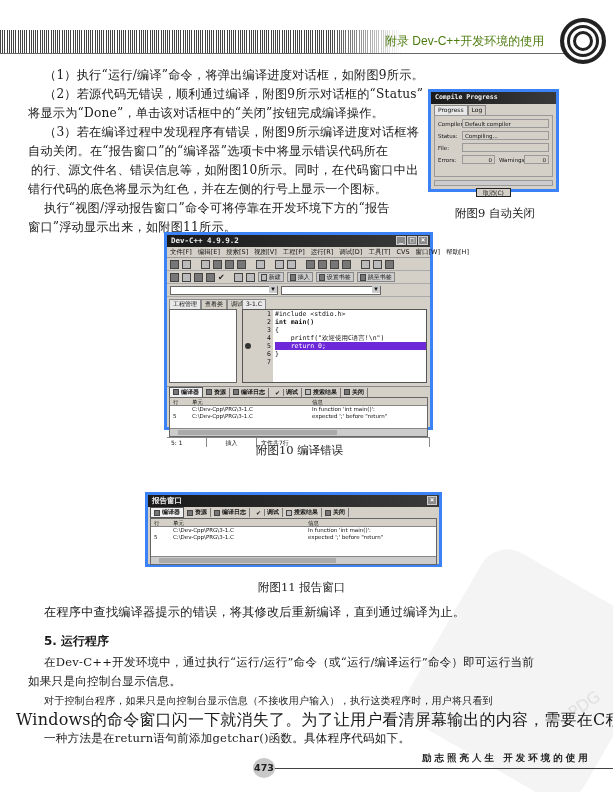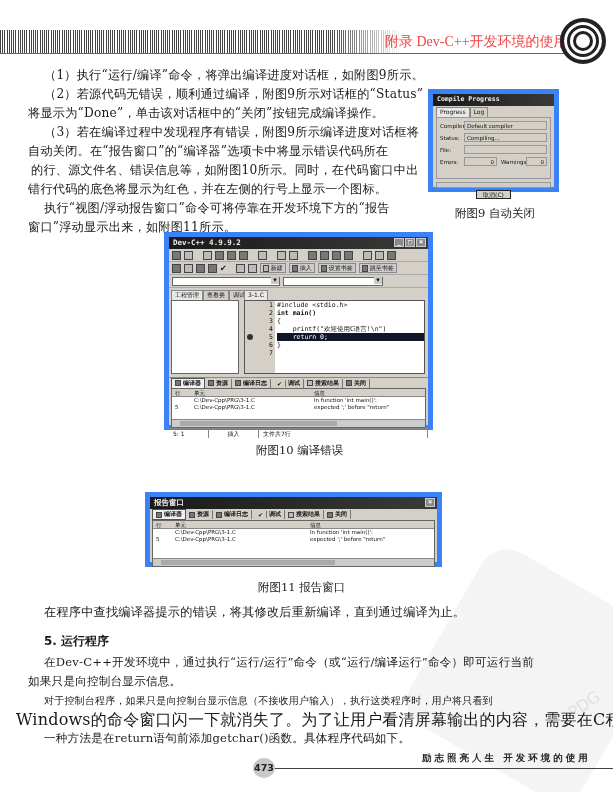--- a/index.html
+++ b/index.html
@@ -1,44 +1,44 @@
 <!DOCTYPE html>
 <html><head>
 <meta charset="utf-8">
 <style>
 *{box-sizing:border-box;margin:0;padding:0}
 body{width:613px;height:792px;background:#fff;position:relative;overflow:hidden;font-family:"DejaVu Serif","Liberation Serif",serif;color:#1a1a1a}
 .hdr{position:absolute;left:0;top:30px;width:570px;height:24px;background:repeating-linear-gradient(90deg,#444 0 1px,#fff 1px 2.2px)}
 .hdr-fade{position:absolute;left:330px;top:30px;width:240px;height:24px;background:linear-gradient(90deg,rgba(255,255,255,0),#fff 30%)}
-.hdr-title{position:absolute;left:385px;top:33px;font-family:Liberation Serif, serif;font-size:14px;color:#ef4444;white-space:nowrap}
+.hdr-title{position:absolute;left:385px;top:33px;font-family:Liberation Sans, sans-serif;font-size:12px;color:#4d7c0f;white-space:nowrap}
 .hdr-line{position:absolute;left:0;top:53px;width:570px;height:1px;background:#666}
 .rings{position:absolute;left:560px;top:18px;width:46px;height:46px;border-radius:50%;border:4px solid #222;box-shadow:inset 0 0 0 3px #fff,inset 0 0 0 6px #222,inset 0 0 0 9px #fff,inset 0 0 0 12px #222}
 p.t{position:absolute;font-size:12.2px;line-height:19px;white-space:nowrap;letter-spacing:.2px}
 .cap{position:absolute;font-size:11.5px;white-space:nowrap;color:#222}
 
-.win{position:absolute;background:#d4d0c8;border:5px solid #3b82f6;font-family:"DejaVu Sans","Liberation Sans",sans-serif;font-size:6.5px;color:#111}
+.win{position:absolute;background:#d4d0c8;border:3px solid #3b82f6;font-family:"DejaVu Sans","Liberation Sans",sans-serif;font-size:6.5px;color:#111}
 .tb{height:12px;background:linear-gradient(90deg,#1a1a1a,#3a3a3a);color:#eee;font-size:7.5px;padding:1px 4px;font-family:"DejaVu Sans Mono","Liberation Mono",monospace;font-weight:bold;position:relative;white-space:nowrap}
 .wbtns{position:absolute;right:2px;top:1px;display:flex;gap:1px}
 .wbtn{width:10px;height:9px;background:#8a8a8a;border:1px solid #ccc;color:#fff;font-size:7px;line-height:7px;text-align:center}
 .menu{display:flex;gap:6px;padding:1px 3px;height:11px;border-bottom:1px solid #999;white-space:nowrap}
 .tool{height:13px;border-bottom:1px solid #aaa;display:flex;align-items:center;gap:3px;padding:0 3px}
 .ico{width:9px;height:9px;background:#777;border:1px solid #444;display:inline-block}
 .ico.l{background:#bbb}
 .tl{font-size:6px;display:flex;align-items:center;gap:2px;border:1px solid #888;padding:0 2px;height:10px;background:#ccc}
 .combo{height:9px;background:#fff;border:1px solid #666;position:relative}
 .combo::after{content:"▾";position:absolute;right:0;top:-2px;width:8px;height:8px;background:#ccc;font-size:7px;text-align:center}
 .tabs{display:flex;gap:0;height:11px;align-items:flex-end}
 .tab{border:1px solid #888;border-bottom:none;padding:0 3px;font-size:6px;height:10px;background:#d4d0c8;white-space:nowrap}
 .tab.on{background:#e8e8e8}
 .code{background:#fff;border:1px solid #555;position:relative;font-family:"DejaVu Sans Mono","Liberation Mono",monospace;font-size:6.5px}
 .gut{position:absolute;left:0;top:0;bottom:0;width:30px;background:#d4d0c8;text-align:right;padding-right:2px}
 .ln{height:8px;line-height:8px}
 .src{position:absolute;left:32px;top:0;right:0}
 .sl{height:8px;line-height:8px;white-space:pre}
-.sl.err{background:#0f172a;color:#fff}
+.sl.err{background:#6d28d9;color:#fff}
 .rtab{display:flex;gap:0;height:11px;align-items:center;font-size:6px;white-space:nowrap}
 .rtab span{border-right:1px solid #777;padding:0 3px;display:flex;align-items:center;gap:2px}
 .rtab .on{background:#f0f0f0;border:1px solid #555}
 .grid{background:#fff;border:1px solid #666;position:relative}
 .grow{display:flex;height:7px;line-height:7px;font-size:5.5px;white-space:nowrap}
 .grow.h{background:#d4d0c8;border-bottom:1px solid #888;height:8px;line-height:8px}
 .c1{width:22px;padding-left:3px}
 .c2{width:120px}
 .c3{flex:1}
 .hscroll{position:absolute;left:0;right:0;bottom:0;height:8px;background:#ccc;border-top:1px solid #888}
@@ -110,20 +110,33 @@
 
 <div class="win" style="left:164px;top:232px;width:269px;height:198px">
   <div class="tb">
     <span>Dev-C++ 4.9.9.2</span>
     <div class="wbtns">
       <div class="wbtn">_</div>
       <div class="wbtn">□</div>
       <div class="wbtn">×</div>
     </div>
   </div>
+  <div class="menu">
+    <span>文件[F]</span>
+    <span>编辑[E]</span>
+    <span>搜索[S]</span>
+    <span>视图[V]</span>
+    <span>工程[P]</span>
+    <span>运行[R]</span>
+    <span>调试[D]</span>
+    <span>工具[T]</span>
+    <span>CVS</span>
+    <span>窗口[W]</span>
+    <span>帮助[H]</span>
+  </div>
   <div class="tool">
     <i class="ico"></i>
       <i class="ico l"></i>
     <span style="width:4px"></span>
     <i class="ico l"></i>
       <i class="ico"></i>
       <i class="ico"></i>
       <i class="ico"></i>
     <span style="width:4px"></span>
     <i class="ico l"></i>

